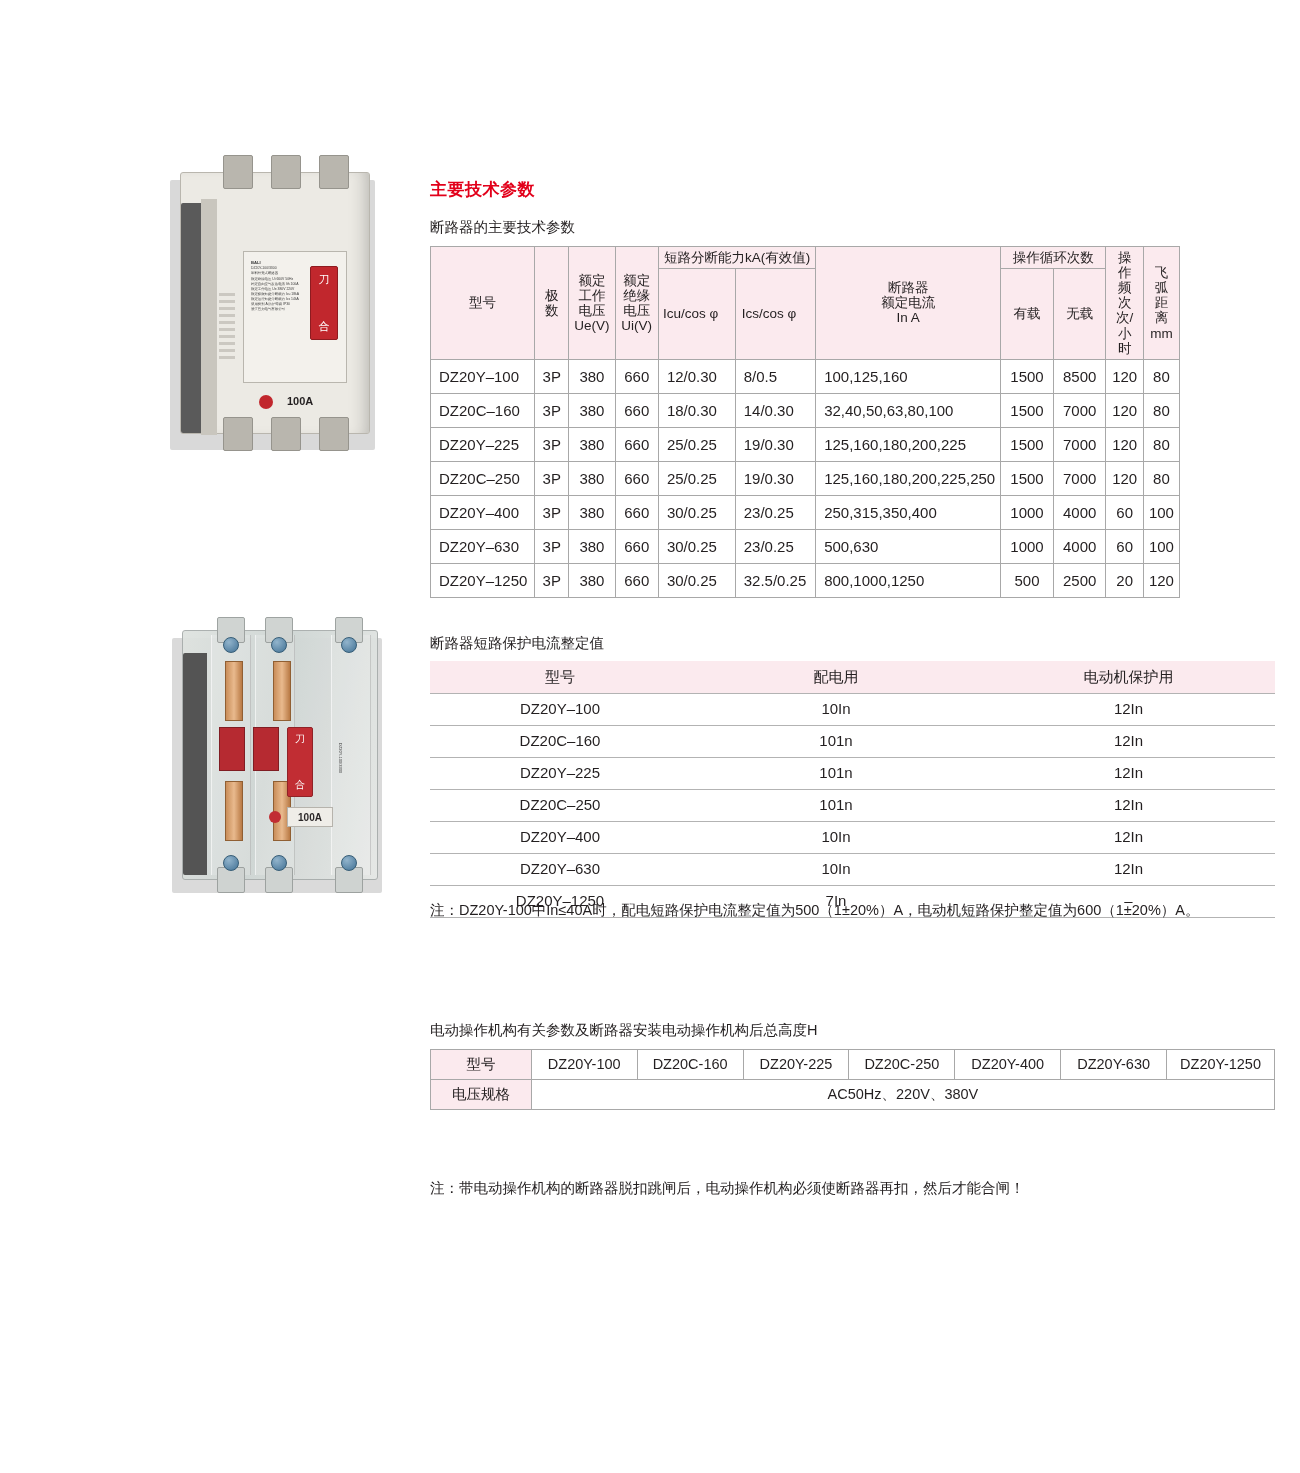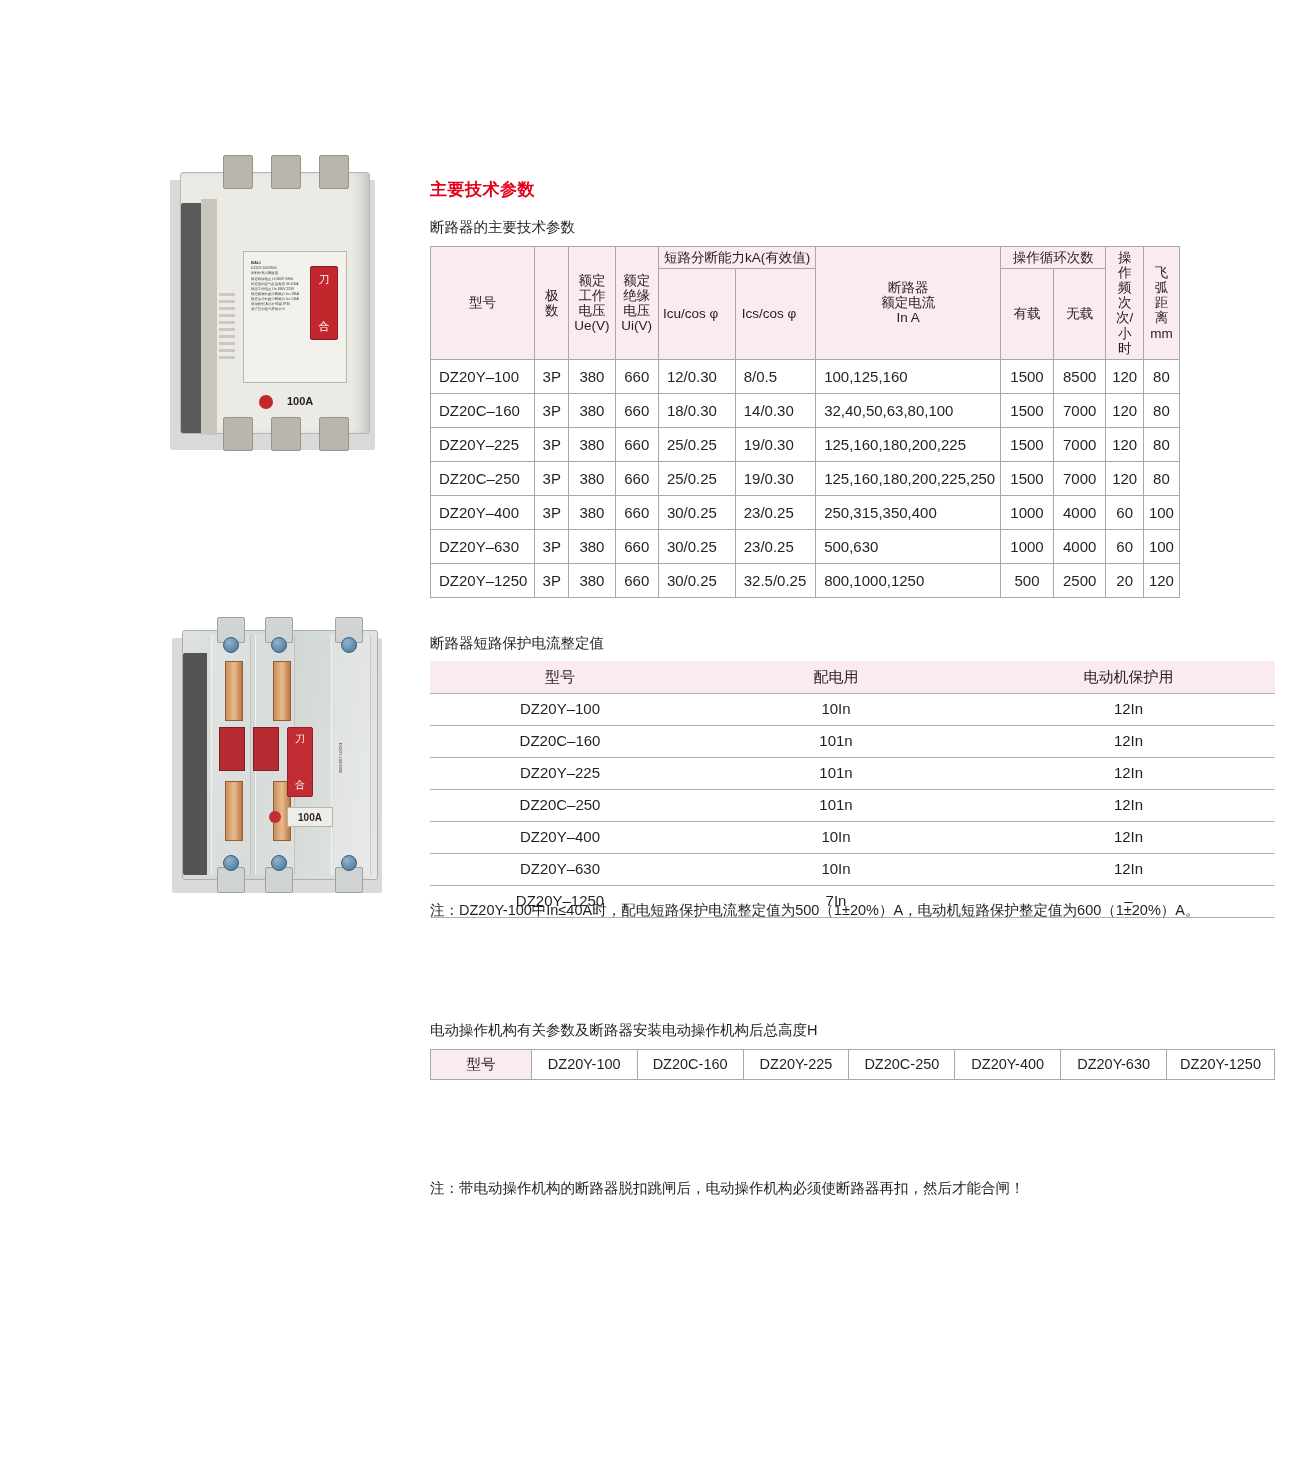--- a/index.html
+++ b/index.html
@@ -514,19 +514,23 @@
           <tr>
             <td class="hcell">型号</td>
             <td>DZ20Y-100</td>
             <td>DZ20C-160</td>
             <td>DZ20Y-225</td>
             <td>DZ20C-250</td>
             <td>DZ20Y-400</td>
             <td>DZ20Y-630</td>
             <td>DZ20Y-1250</td>
           </tr>
+          <tr>
+            <td class="hcell">电压规格</td>
+            <td colspan="7">AC50Hz、220V、380V</td>
+          </tr>
         </tbody>
     </table>
   </div>
 
   <div class="note" id="note-2">注：带电动操作机构的断路器脱扣跳闸后，电动操作机构必须使断路器再扣，然后才能合闸！</div>
 
 </div>
 
 </body></html>

